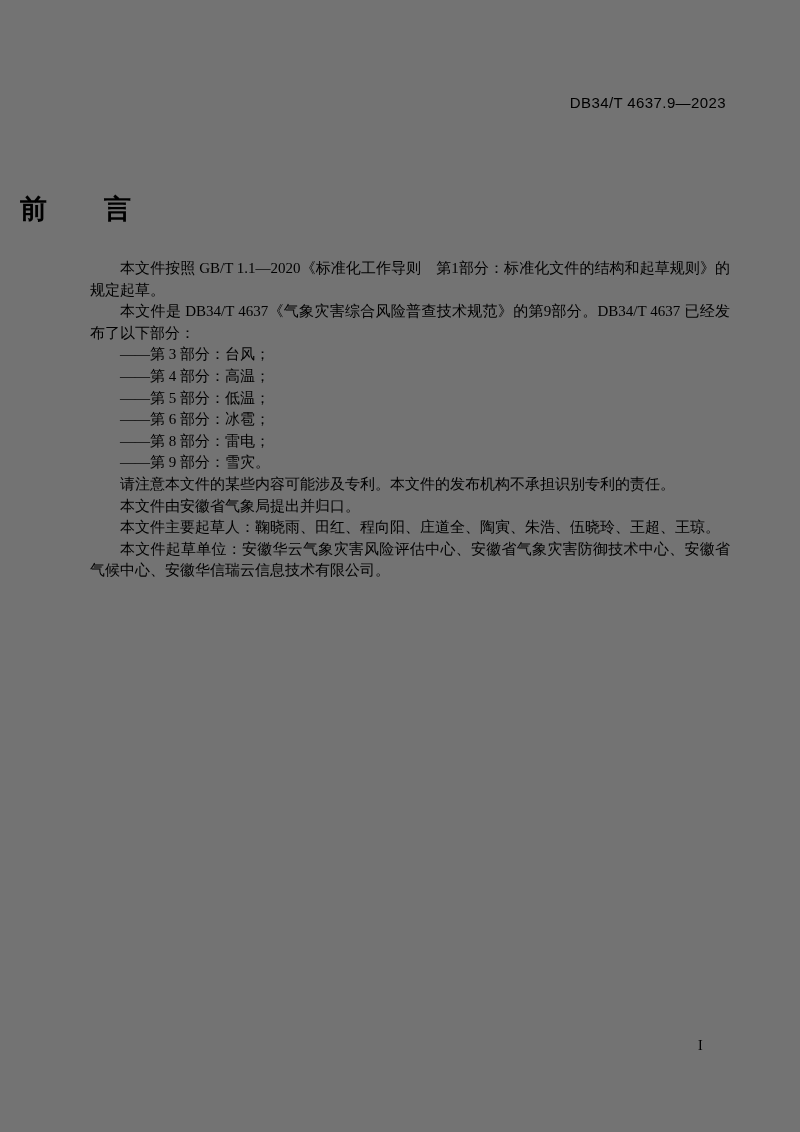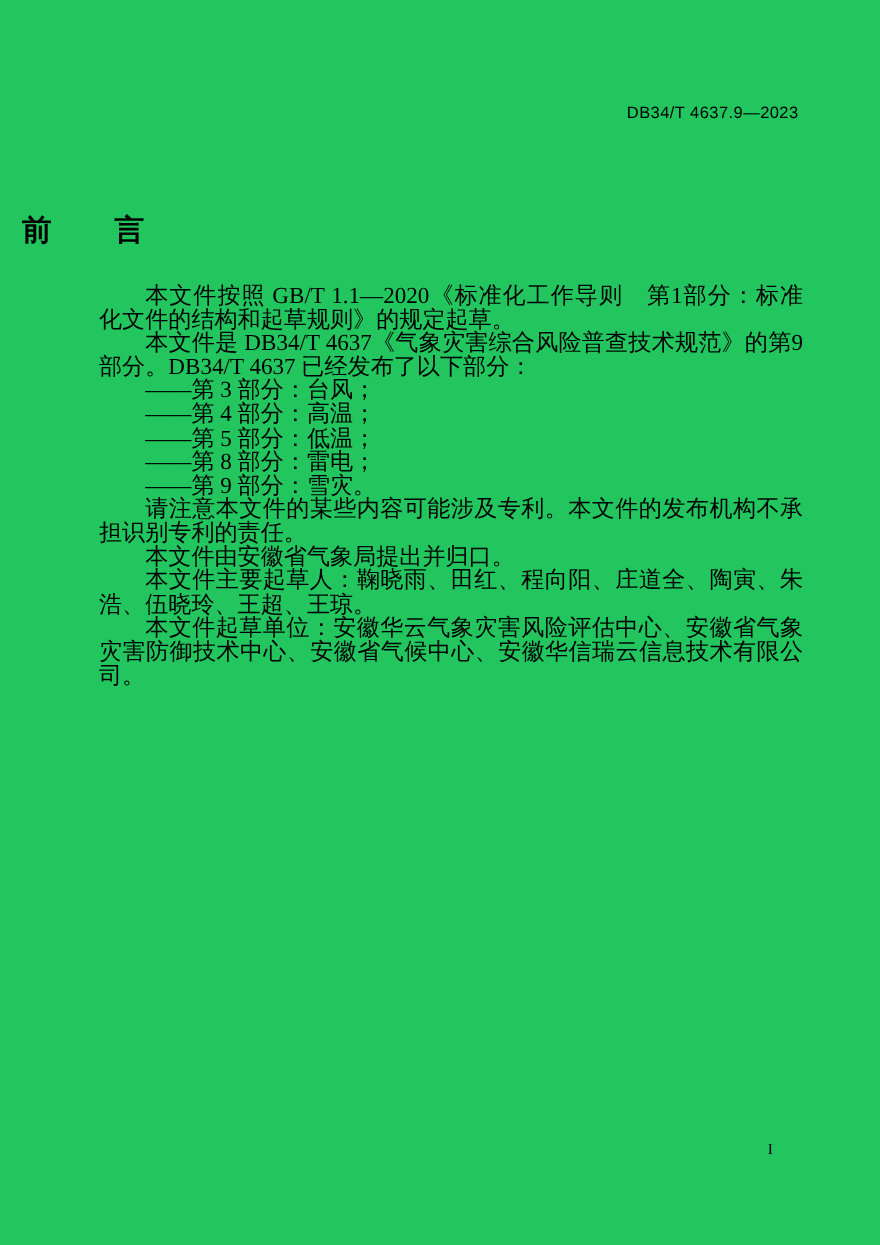--- a/index.html
+++ b/index.html
@@ -4,21 +4,21 @@
 <style>
   html, body {
     margin: 0;
     padding: 0;
     background: #ffffff;
   }
   .page {
     position: relative;
     width: 800px;
     height: 1132px;
-    background: #22c55e;
+    background: #737373;
     color: #000000;
     font-family: "Liberation Serif", "DejaVu Serif", serif;
     overflow: hidden;
   }
   .doc-number {
     position: absolute;
     top: 94px;
     right: 74px;
     font-family: "Liberation Sans", "DejaVu Sans", sans-serif;
     font-size: 15px;
@@ -37,21 +37,21 @@
     font-weight: bold;
     letter-spacing: 1px;
     white-space: pre;
     padding-left: 20px;
   }
   .content {
     position: absolute;
     top: 258px;
     left: 90px;
     width: 640px;
-    font-size: 21px;
+    font-size: 15px;
     line-height: 21.6px;
     text-align: justify;
   }
   .content .block {
     margin: 0;
     text-indent: 2em;
   }
   .page-number {
     position: absolute;
     top: 1038px;
@@ -67,20 +67,21 @@
   <div class="doc-number">DB34/T 4637.9—2023</div>
 
   <h1 class="title">前　　言</h1>
 
   <div class="content" id="content">
       <p class="block paragraph">本文件按照 GB/T 1.1—2020《标准化工作导则　第1部分：标准化文件的结构和起草规则》的规定起草。</p>
       <p class="block paragraph">本文件是 DB34/T 4637《气象灾害综合风险普查技术规范》的第9部分。DB34/T 4637 已经发布了以下部分：</p>
       <p class="block list-item">——第 3 部分：台风；</p>
       <p class="block list-item">——第 4 部分：高温；</p>
       <p class="block list-item">——第 5 部分：低温；</p>
+      <p class="block list-item">——第 6 部分：冰雹；</p>
       <p class="block list-item">——第 8 部分：雷电；</p>
       <p class="block list-item">——第 9 部分：雪灾。</p>
       <p class="block paragraph">请注意本文件的某些内容可能涉及专利。本文件的发布机构不承担识别专利的责任。</p>
       <p class="block paragraph">本文件由安徽省气象局提出并归口。</p>
       <p class="block paragraph">本文件主要起草人：鞠晓雨、田红、程向阳、庄道全、陶寅、朱浩、伍晓玲、王超、王琼。</p>
       <p class="block paragraph">本文件起草单位：安徽华云气象灾害风险评估中心、安徽省气象灾害防御技术中心、安徽省气候中心、安徽华信瑞云信息技术有限公司。</p>
     </div>
 
   <div class="page-number">I</div>
 </div>

